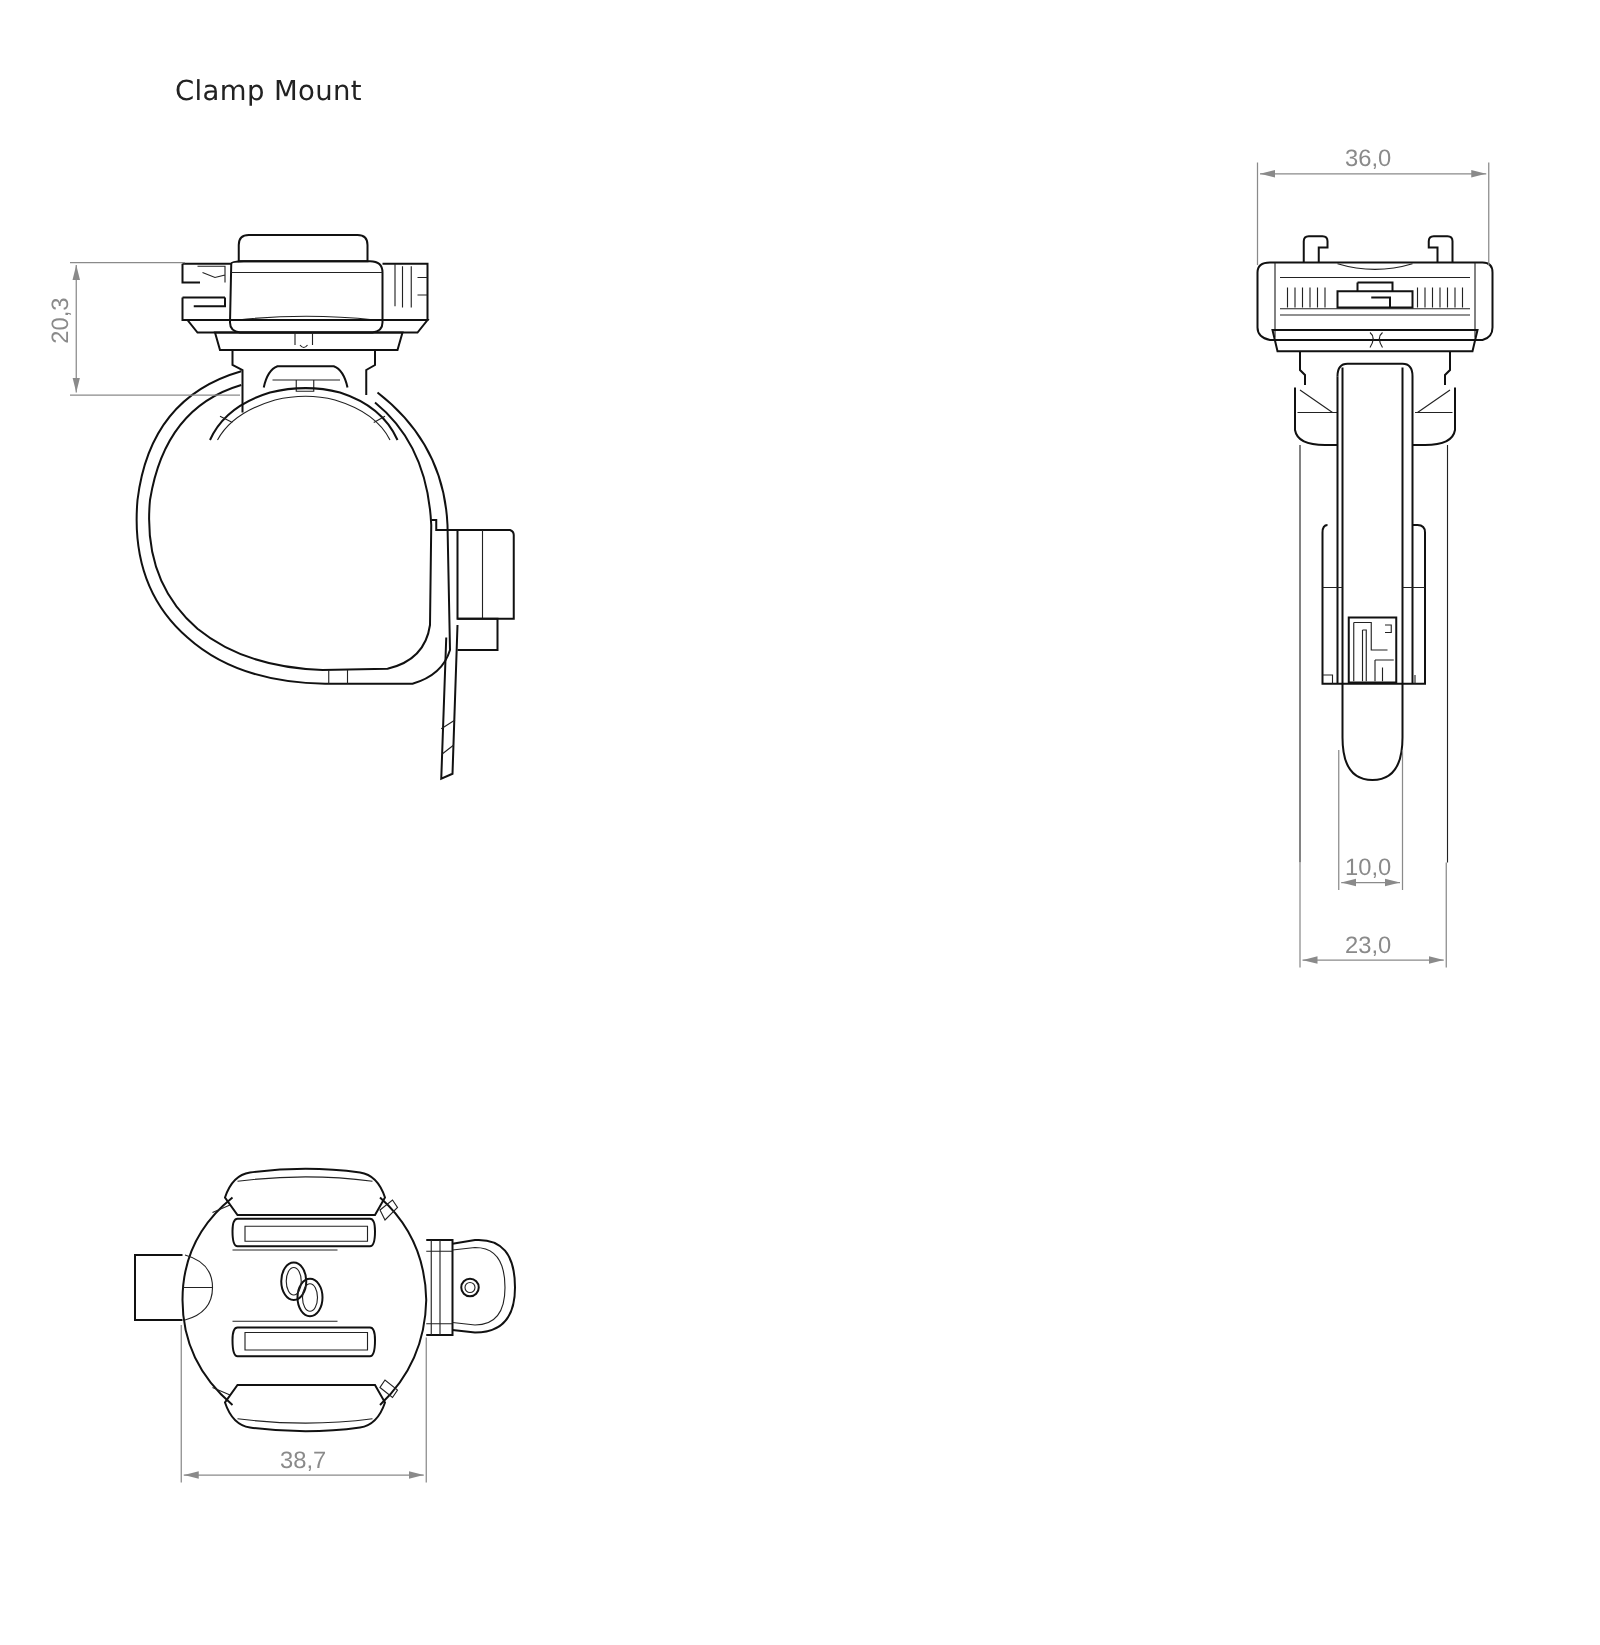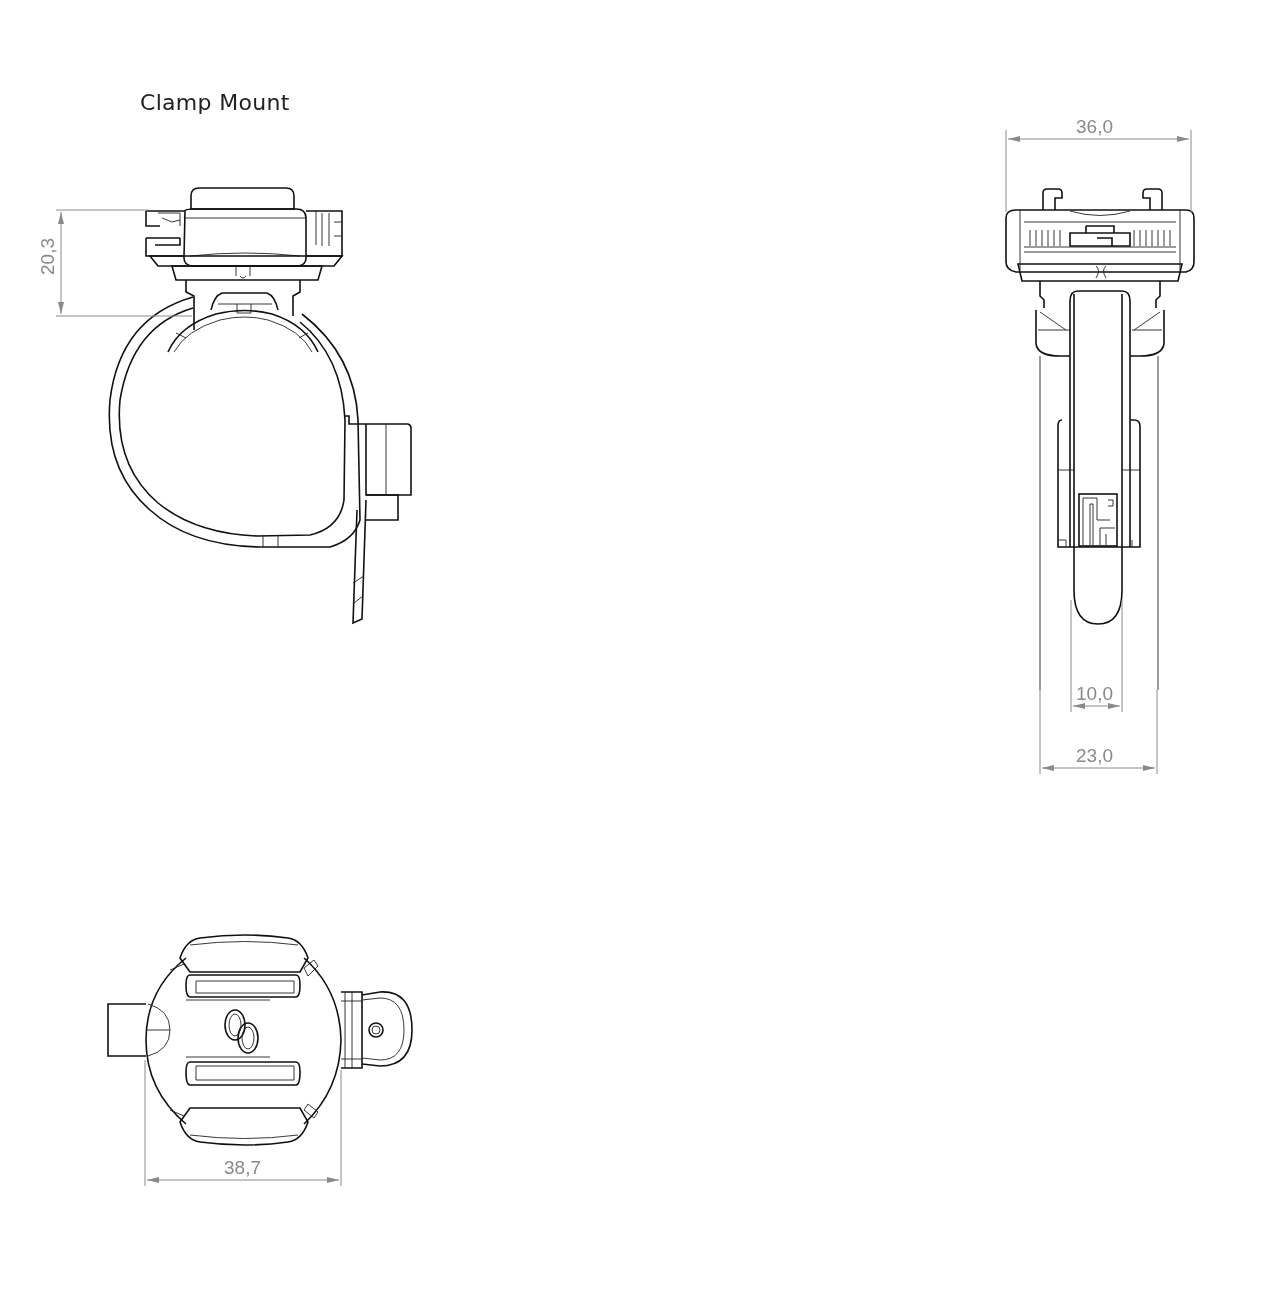--- a/index.html
+++ b/index.html
@@ -1,18 +1,18 @@
 <!DOCTYPE html>
 <html><head>
   <meta charset="utf-8">
   <style>
     html, body { margin: 0; padding: 0; background: #ffffff; }
     body { width: 1280px; height: 1316px; position: relative; overflow: hidden; }
     .title {
-      position: absolute; left: 140px; top: 90px;
+      position: absolute; left: 140px; top: 61px;
       font-family: "DejaVu Sans", sans-serif; font-size: 22px; color: #222222;
       letter-spacing: 0.3px;
     }
     svg.drawing { position: absolute; left: 0; top: 0; }
     .dimtext { font-family: "Liberation Sans", sans-serif; font-size: 19px; fill: #8a8a8a; }
     .part { fill: none; stroke: #111; stroke-width: 1.6; }
     .part-thin { fill: none; stroke: #222; stroke-width: 0.9; }
     .dim { fill: none; stroke: #8a8a8a; stroke-width: 1; }
     .arrow { fill: #8a8a8a; }
   </style>

